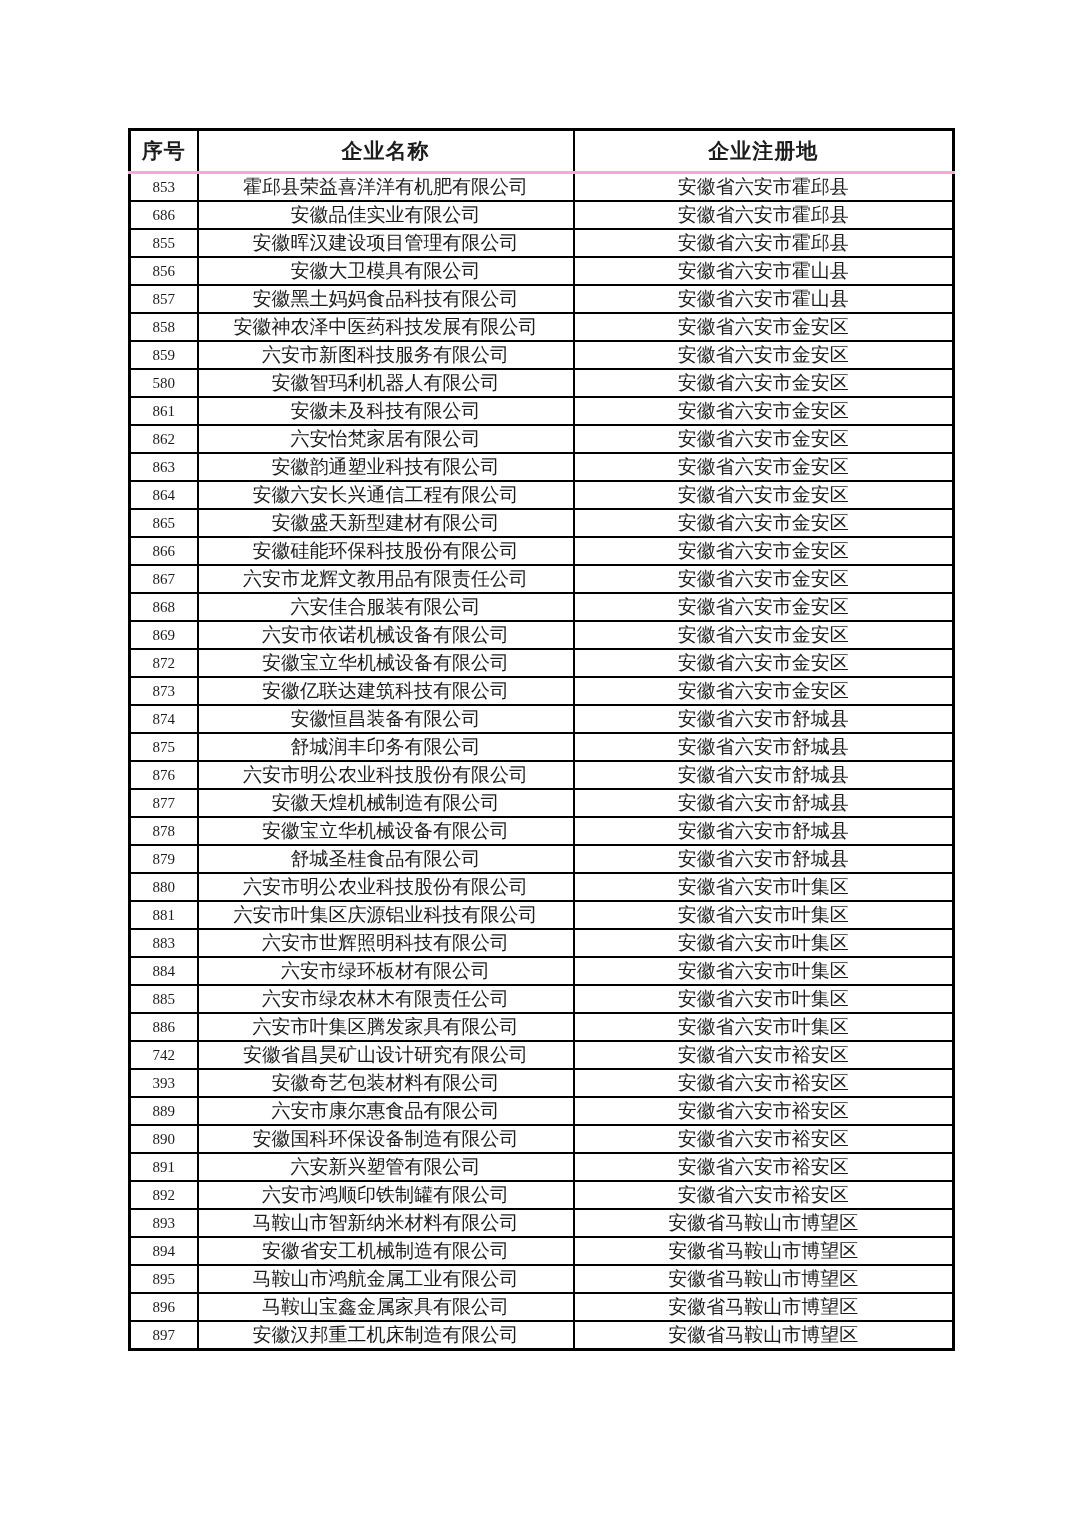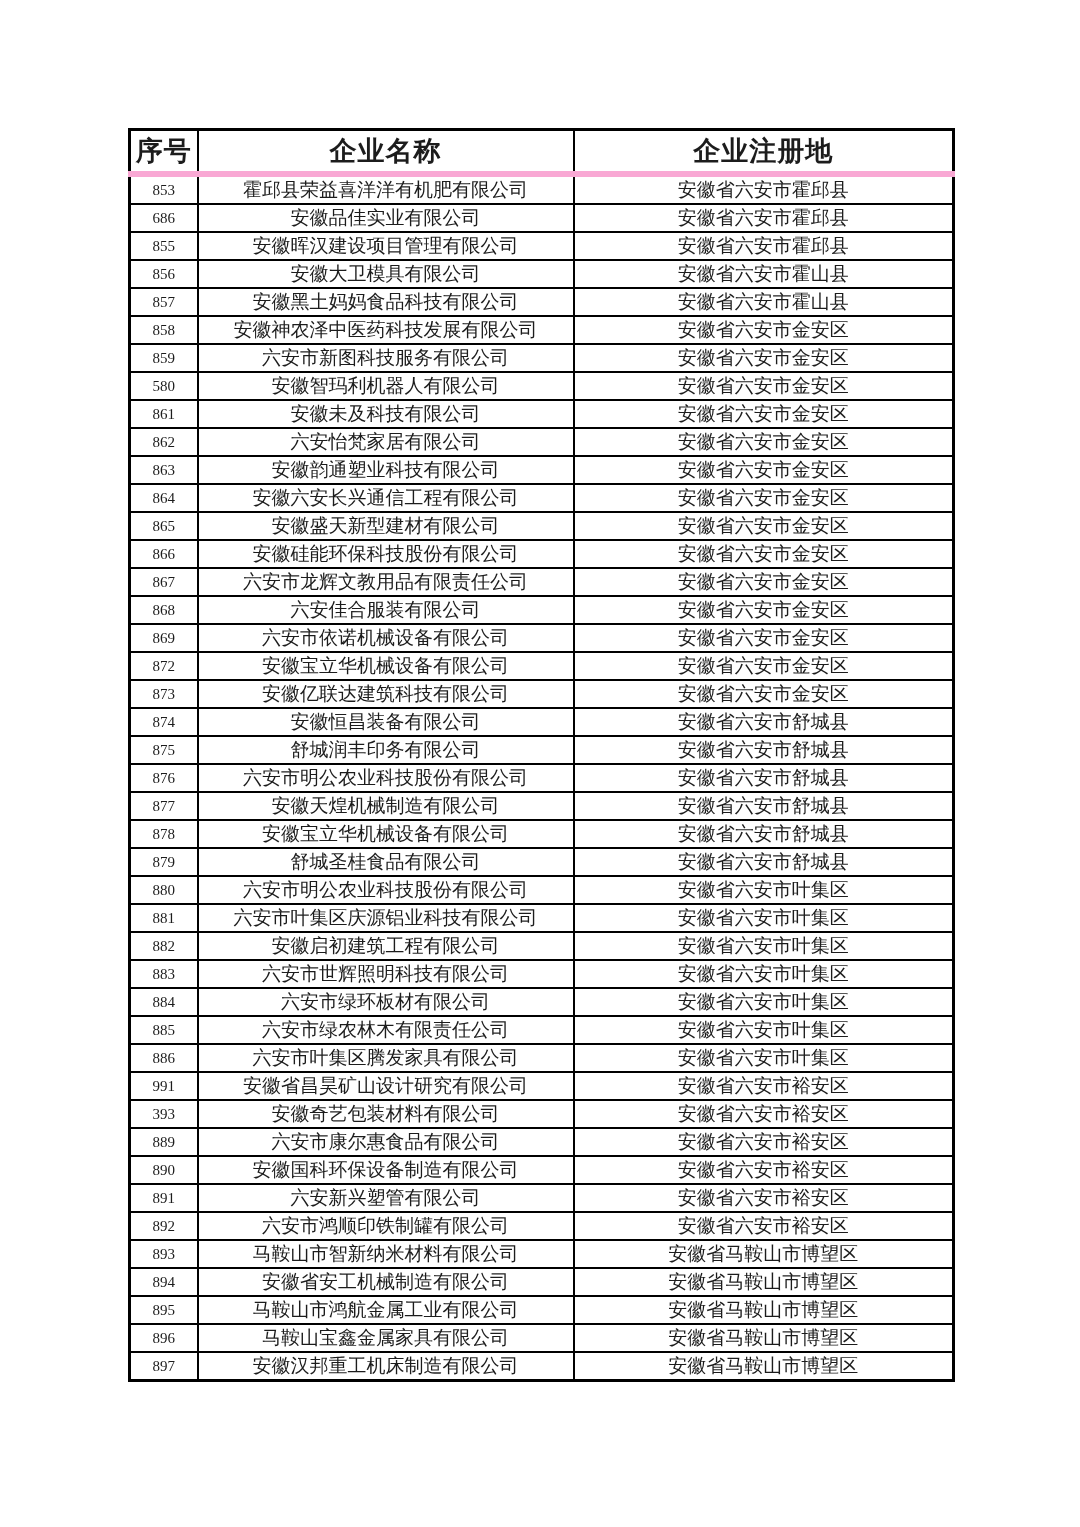--- a/index.html
+++ b/index.html
@@ -30,23 +30,23 @@
   th, td {
     border: 2px solid #000;
     text-align: center;
     vertical-align: middle;
     padding: 0;
     white-space: nowrap;
     overflow: hidden;
   }
   thead th {
     height: 40px;
-    font-size: 27px;
+    font-size: 21px;
     font-weight: bold;
-    border-bottom: 6px solid #f9a8d4;
+    border-bottom: 3px solid #f9a8d4;
     letter-spacing: 1px;
   }
   tbody td {
     height: 25.1px;
     font-size: 19px;
     font-weight: normal;
   }
   tbody td.num {
     font-size: 15px;
   }
@@ -198,46 +198,41 @@
       <td class="num">880</td>
       <td>六安市明公农业科技股份有限公司</td>
       <td>安徽省六安市叶集区</td>
     </tr>
         <tr>
       <td class="num">881</td>
       <td>六安市叶集区庆源铝业科技有限公司</td>
       <td>安徽省六安市叶集区</td>
     </tr>
         <tr>
-      <td class="num">882</td>
-      <td>安徽启初建筑工程有限公司</td>
-      <td>安徽省六安市叶集区</td>
-    </tr>
-        <tr>
       <td class="num">883</td>
       <td>六安市世辉照明科技有限公司</td>
       <td>安徽省六安市叶集区</td>
     </tr>
         <tr>
       <td class="num">884</td>
       <td>六安市绿环板材有限公司</td>
       <td>安徽省六安市叶集区</td>
     </tr>
         <tr>
       <td class="num">885</td>
       <td>六安市绿农林木有限责任公司</td>
       <td>安徽省六安市叶集区</td>
     </tr>
         <tr>
       <td class="num">886</td>
       <td>六安市叶集区腾发家具有限公司</td>
       <td>安徽省六安市叶集区</td>
     </tr>
         <tr>
-      <td class="num">991</td>
+      <td class="num">742</td>
       <td>安徽省昌昊矿山设计研究有限公司</td>
       <td>安徽省六安市裕安区</td>
     </tr>
         <tr>
       <td class="num">393</td>
       <td>安徽奇艺包装材料有限公司</td>
       <td>安徽省六安市裕安区</td>
     </tr>
         <tr>
       <td class="num">889</td>

